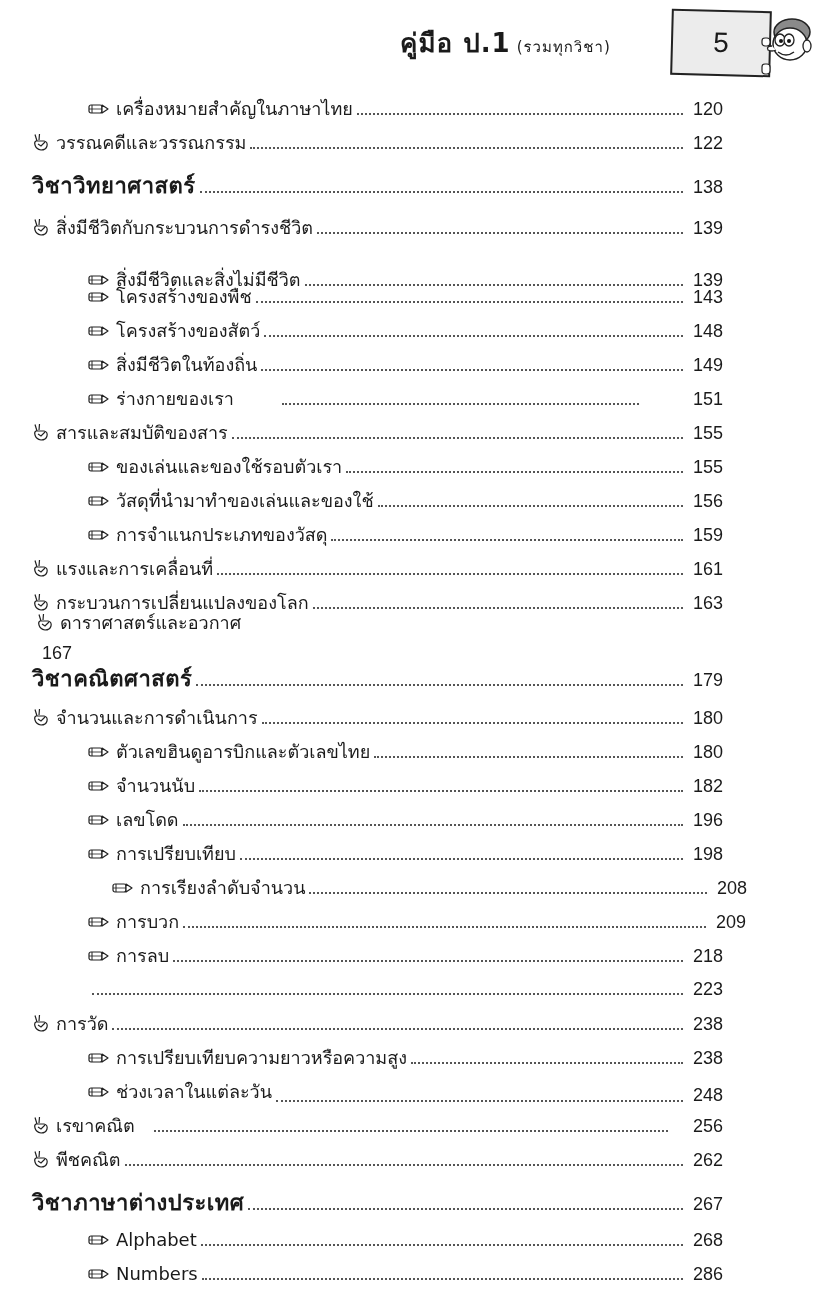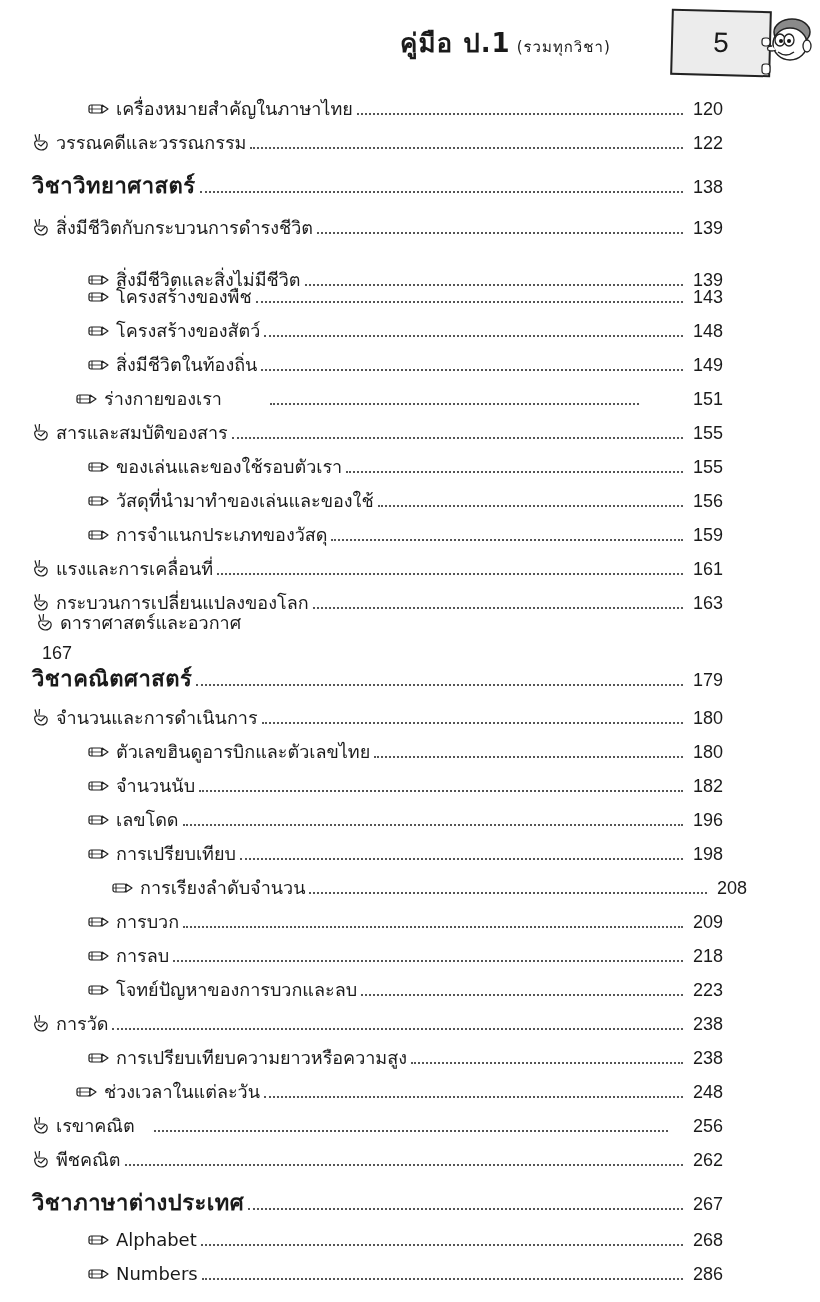--- a/index.html
+++ b/index.html
@@ -148,21 +148,21 @@
               <rect x="1" y="2" width="13" height="8" rx="2" fill="#fff" stroke="#222" stroke-width="1.2"></rect>
               <line x1="4" y1="2" x2="4" y2="10" stroke="#222" stroke-width="1"></line>
               <path d="M14 2 L20 6 L14 10 Z" fill="#fff" stroke="#222" stroke-width="1.2" stroke-linejoin="round"></path>
               <line x1="1" y1="6" x2="14" y2="6" stroke="#222" stroke-width="0.8"></line>
             </svg></span><span class="text">สิ่งมีชีวิตในท้องถิ่น</span></span>
       <span class="leader"></span>
       <span class="page">149</span>
     </div>
   </div>
     <div class="row level-sub" style="top: 383px;">
-    <div class="inner" style="left: 76px; gap: 44px;">
+    <div class="inner" style="left: 88px; gap: 44px;">
       <span class="label"><span class="icon"><svg class="pencil" viewBox="0 0 22 12">
               <rect x="1" y="2" width="13" height="8" rx="2" fill="#fff" stroke="#222" stroke-width="1.2"></rect>
               <line x1="4" y1="2" x2="4" y2="10" stroke="#222" stroke-width="1"></line>
               <path d="M14 2 L20 6 L14 10 Z" fill="#fff" stroke="#222" stroke-width="1.2" stroke-linejoin="round"></path>
               <line x1="1" y1="6" x2="14" y2="6" stroke="#222" stroke-width="0.8"></line>
             </svg></span><span class="text">ร่างกายของเรา</span></span>
       <span class="leader"></span>
       <span class="page">151</span>
     </div>
   </div>
@@ -312,21 +312,21 @@
       <span class="label"><span class="icon"><svg class="pencil" viewBox="0 0 22 12">
               <rect x="1" y="2" width="13" height="8" rx="2" fill="#fff" stroke="#222" stroke-width="1.2"></rect>
               <line x1="4" y1="2" x2="4" y2="10" stroke="#222" stroke-width="1"></line>
               <path d="M14 2 L20 6 L14 10 Z" fill="#fff" stroke="#222" stroke-width="1.2" stroke-linejoin="round"></path>
               <line x1="1" y1="6" x2="14" y2="6" stroke="#222" stroke-width="0.8"></line>
             </svg></span><span class="text">การเรียงลำดับจำนวน</span></span>
       <span class="leader"></span>
       <span class="page">208</span>
     </div>
   </div>
-    <div class="row level-sub" style="top: 906px;">
+    <div class="row level-sub" style="top: 906px; padding-left: 23px;">
     <div class="inner" style="left: 88px;">
       <span class="label"><span class="icon"><svg class="pencil" viewBox="0 0 22 12">
               <rect x="1" y="2" width="13" height="8" rx="2" fill="#fff" stroke="#222" stroke-width="1.2"></rect>
               <line x1="4" y1="2" x2="4" y2="10" stroke="#222" stroke-width="1"></line>
               <path d="M14 2 L20 6 L14 10 Z" fill="#fff" stroke="#222" stroke-width="1.2" stroke-linejoin="round"></path>
               <line x1="1" y1="6" x2="14" y2="6" stroke="#222" stroke-width="0.8"></line>
             </svg></span><span class="text">การบวก</span></span>
       <span class="leader"></span>
       <span class="page">209</span>
     </div>
@@ -338,26 +338,20 @@
               <line x1="4" y1="2" x2="4" y2="10" stroke="#222" stroke-width="1"></line>
               <path d="M14 2 L20 6 L14 10 Z" fill="#fff" stroke="#222" stroke-width="1.2" stroke-linejoin="round"></path>
               <line x1="1" y1="6" x2="14" y2="6" stroke="#222" stroke-width="0.8"></line>
             </svg></span><span class="text">การลบ</span></span>
       <span class="leader"></span>
       <span class="page">218</span>
     </div>
   </div>
     <div class="row level-sub" style="top: 974px;">
     <div class="inner" style="left: 88px;">
-      <span class="label"><span class="icon"><svg class="pencil" viewBox="0 0 22 12">
-              <rect x="1" y="2" width="13" height="8" rx="2" fill="#fff" stroke="#222" stroke-width="1.2"></rect>
-              <line x1="4" y1="2" x2="4" y2="10" stroke="#222" stroke-width="1"></line>
-              <path d="M14 2 L20 6 L14 10 Z" fill="#fff" stroke="#222" stroke-width="1.2" stroke-linejoin="round"></path>
-              <line x1="1" y1="6" x2="14" y2="6" stroke="#222" stroke-width="0.8"></line>
-            </svg></span><span class="text">โจทย์ปัญหาของการบวกและลบ</span></span>
       <span class="leader"></span>
       <span class="page">223</span>
     </div>
   </div>
     <div class="row level-topic" style="top: 1008px;">
     <div class="inner" style="left: 32px;">
       <span class="label"><span class="icon"><svg class="hand" viewBox="0 0 18 18">
               <path d="M5 8 L3 1.5 M7 7 L7.5 1 M4 8 q-2 1 -1 4 q1 4 6 5 q5 0 6 -4 q1 -4 -3 -5 l-5 0 z" fill="#fff" stroke="#222" stroke-width="1.2" stroke-linejoin="round"></path>
               <path d="M6 11 l3 2 l4 -4" fill="none" stroke="#222" stroke-width="1.1"></path>
             </svg></span><span class="text">การวัด</span></span>
@@ -371,21 +365,21 @@
               <rect x="1" y="2" width="13" height="8" rx="2" fill="#fff" stroke="#222" stroke-width="1.2"></rect>
               <line x1="4" y1="2" x2="4" y2="10" stroke="#222" stroke-width="1"></line>
               <path d="M14 2 L20 6 L14 10 Z" fill="#fff" stroke="#222" stroke-width="1.2" stroke-linejoin="round"></path>
               <line x1="1" y1="6" x2="14" y2="6" stroke="#222" stroke-width="0.8"></line>
             </svg></span><span class="text">การเปรียบเทียบความยาวหรือความสูง</span></span>
       <span class="leader"></span>
       <span class="page">238</span>
     </div>
   </div>
     <div class="row level-sub" style="top: 1076px;">
-    <div class="inner" style="left: 76px;">
+    <div class="inner" style="left: 88px; align-items: flex-end;">
       <span class="label"><span class="icon"><svg class="pencil" viewBox="0 0 22 12">
               <rect x="1" y="2" width="13" height="8" rx="2" fill="#fff" stroke="#222" stroke-width="1.2"></rect>
               <line x1="4" y1="2" x2="4" y2="10" stroke="#222" stroke-width="1"></line>
               <path d="M14 2 L20 6 L14 10 Z" fill="#fff" stroke="#222" stroke-width="1.2" stroke-linejoin="round"></path>
               <line x1="1" y1="6" x2="14" y2="6" stroke="#222" stroke-width="0.8"></line>
             </svg></span><span class="text">ช่วงเวลาในแต่ละวัน</span></span>
       <span class="leader"></span>
       <span class="page">248</span>
     </div>
   </div>

